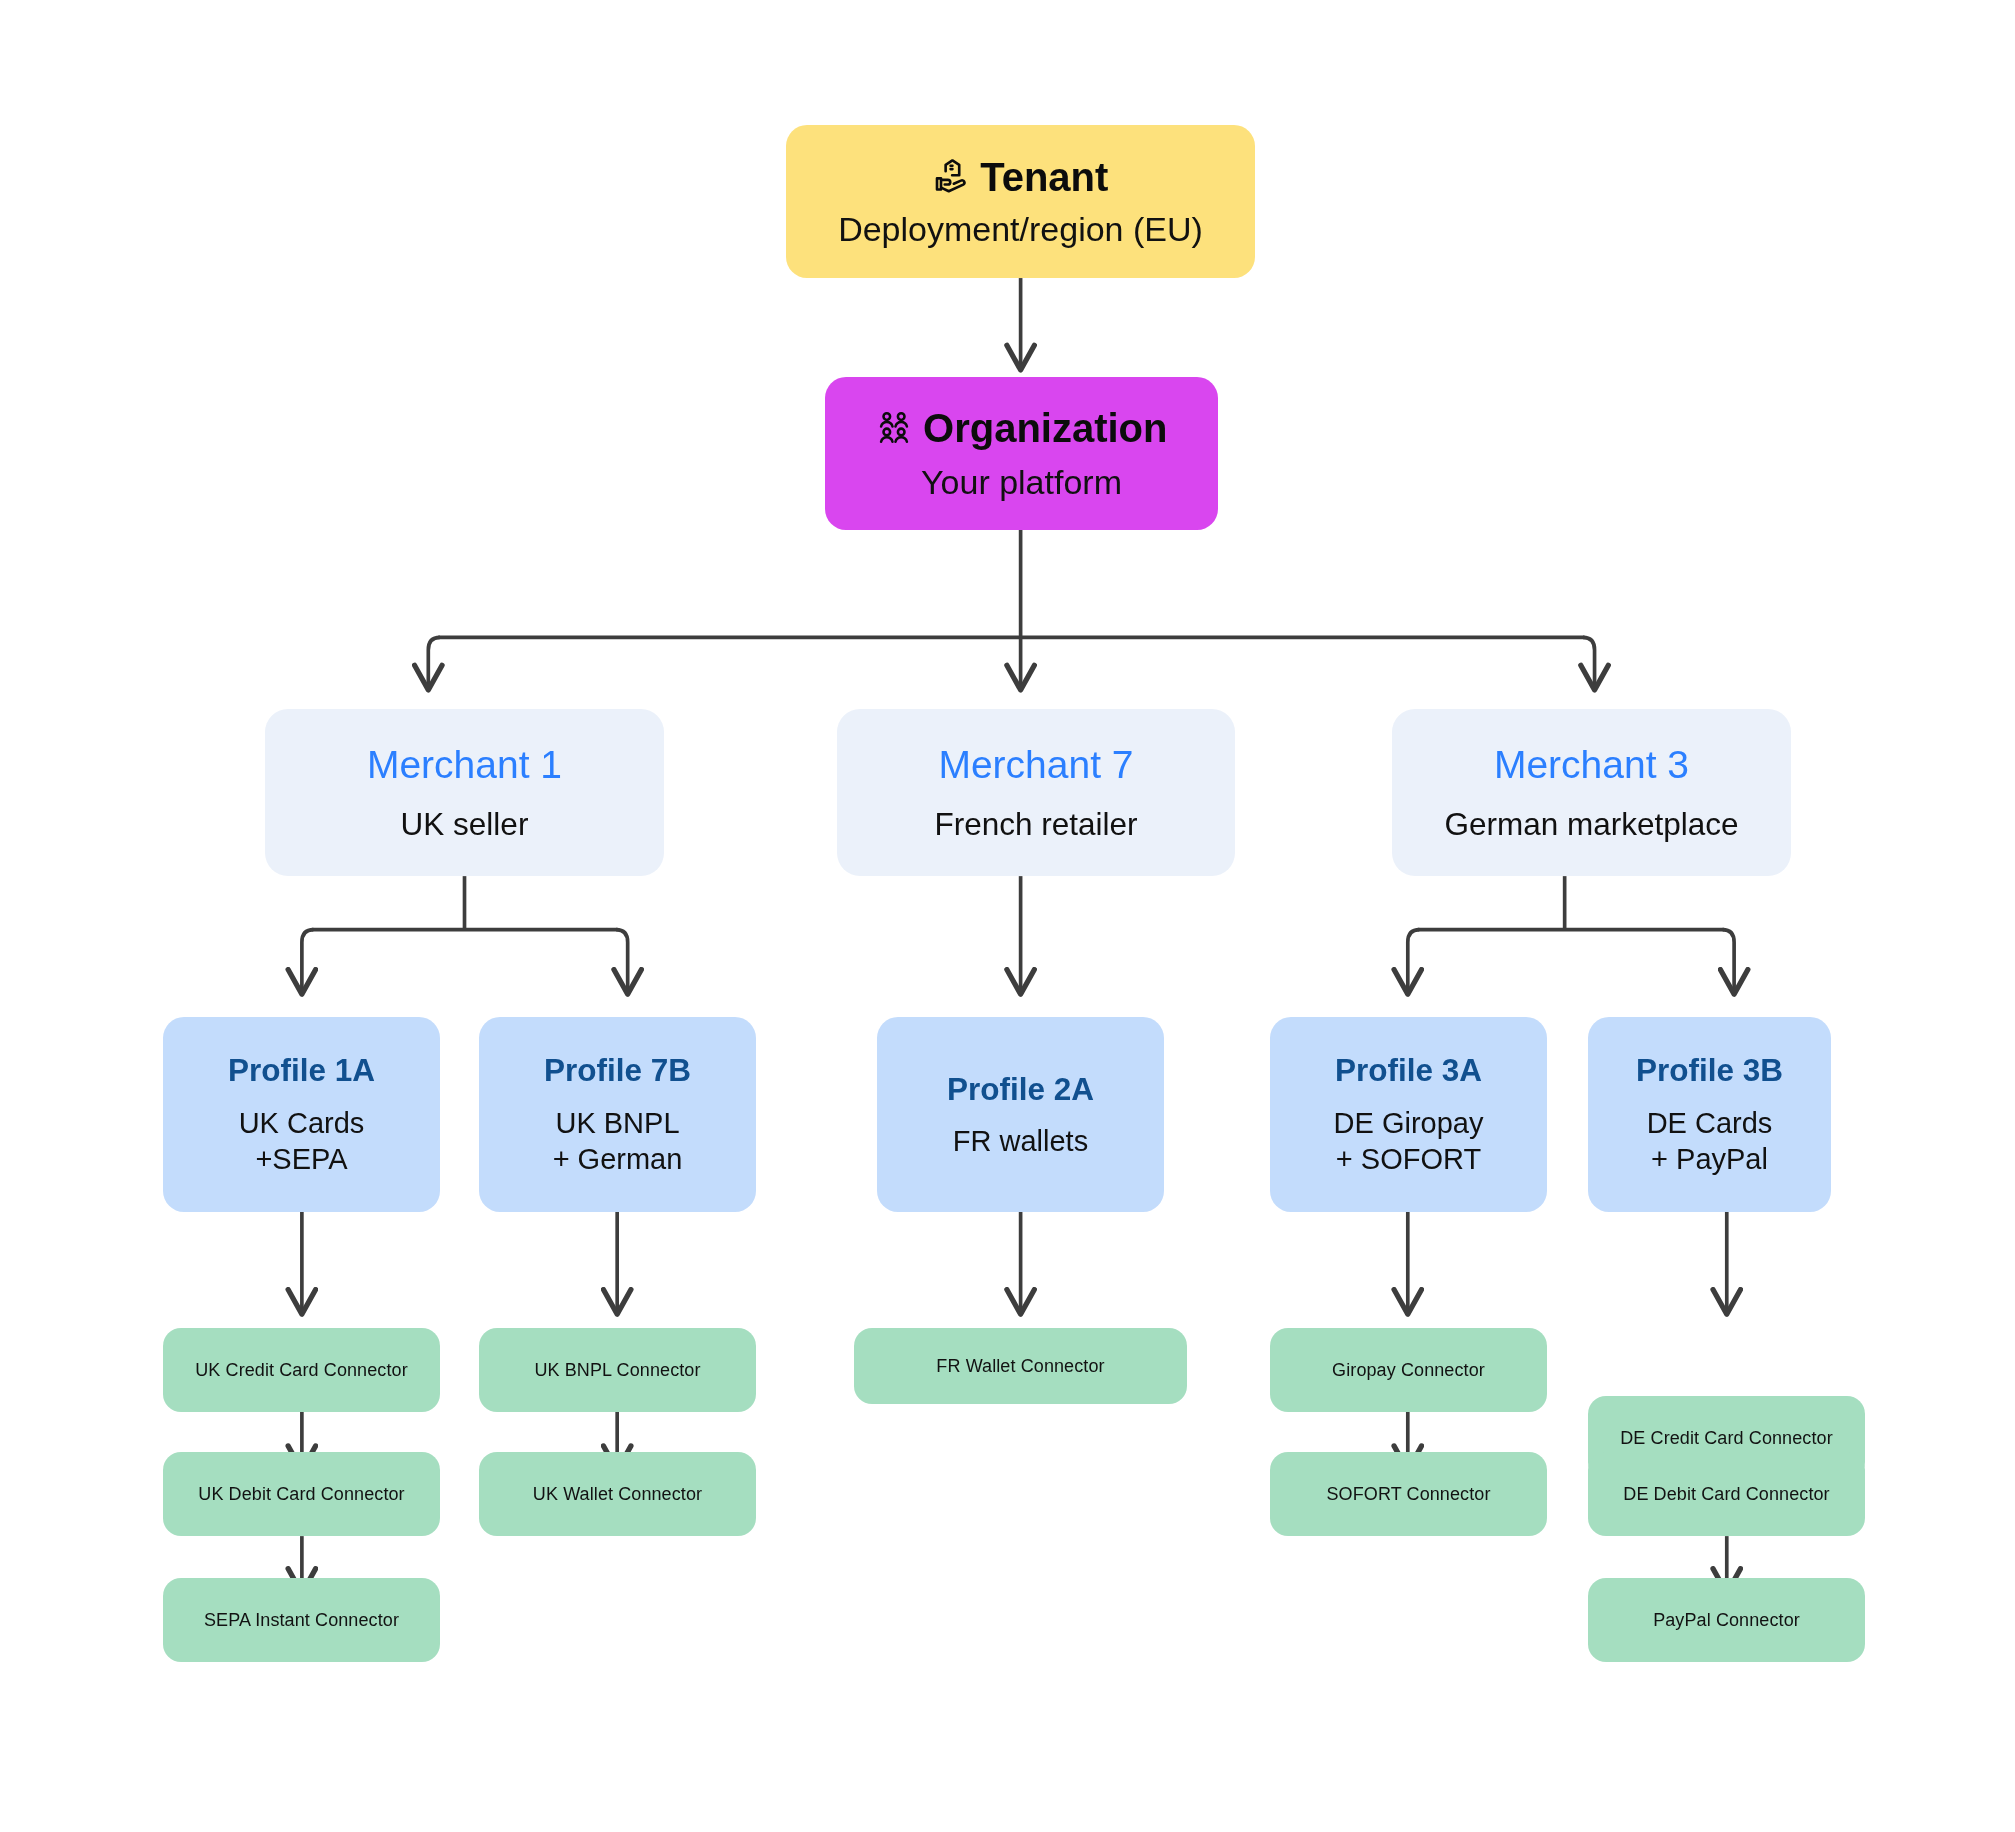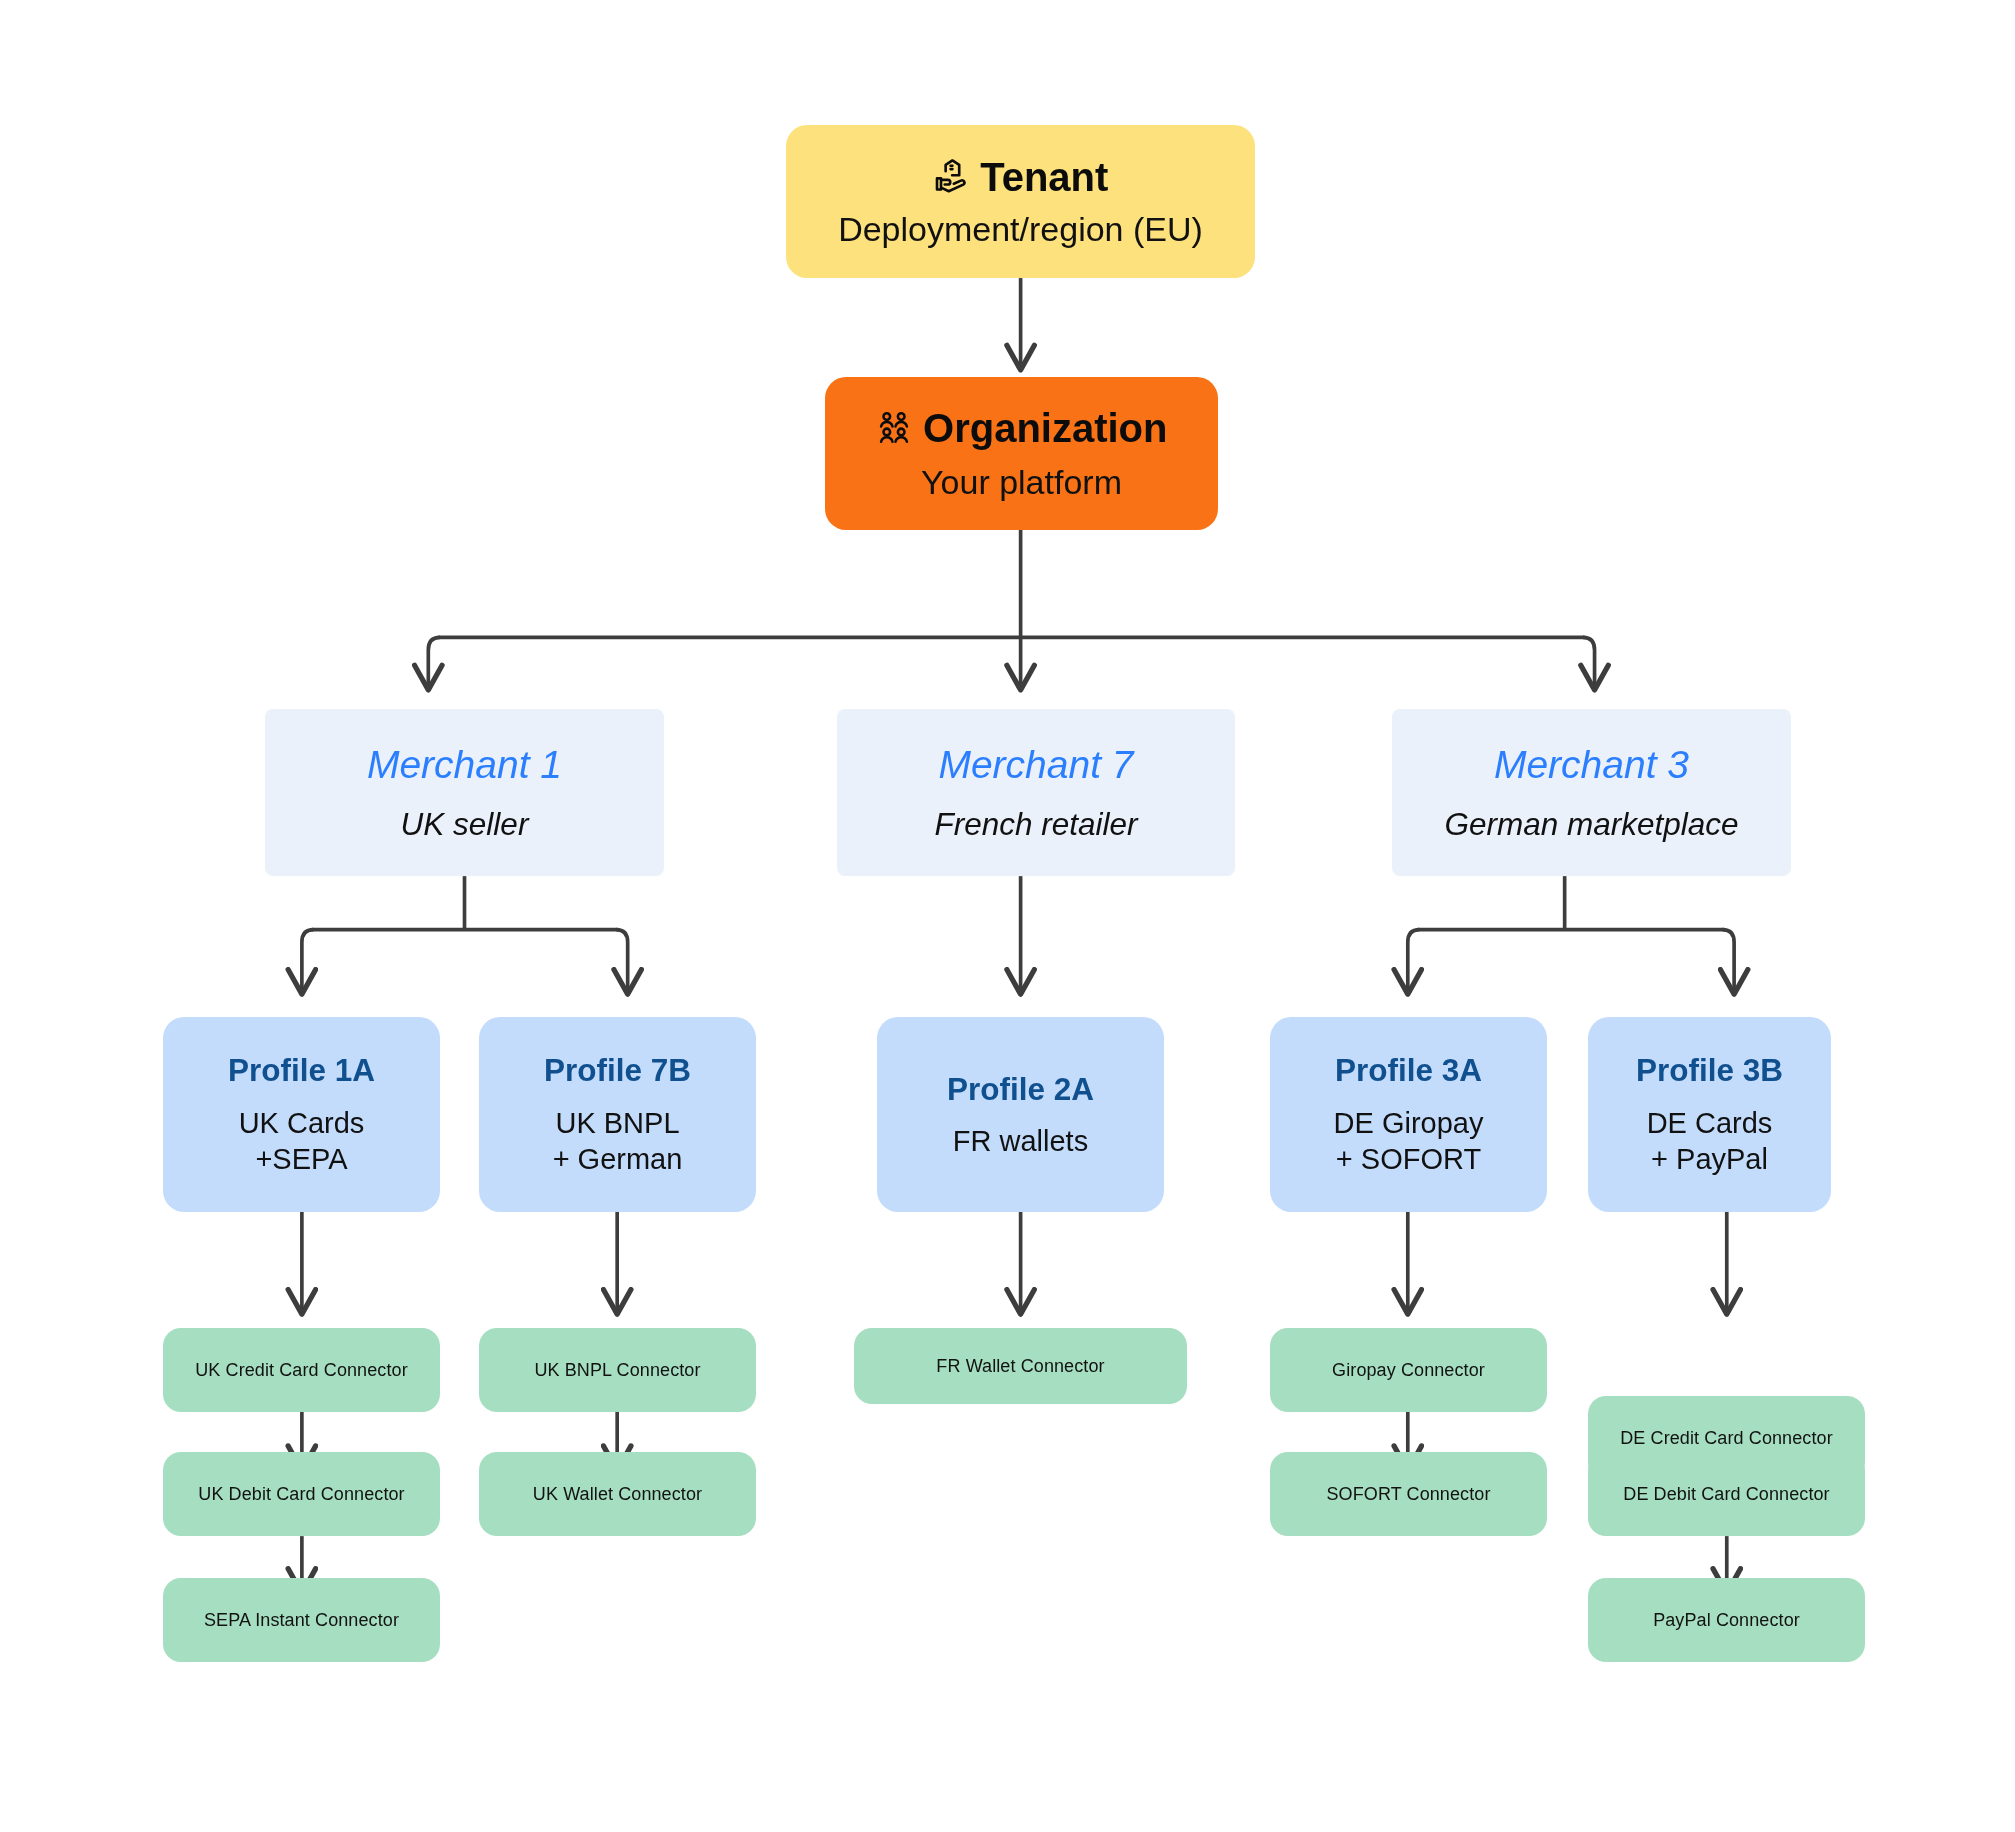--- a/index.html
+++ b/index.html
@@ -53,21 +53,21 @@
   }
   .node.tenant .sub {
     font-size: 34px;
     font-weight: 400;
     color: #111111;
     margin-top: 6.3px;
     white-space: nowrap;
   }
   
   .node.org {
-    background: #f97316;
+    background: #d946ef;
     border-radius: 21px;
   }
   .node.org .title {
     font-size: 40px;
     font-weight: 700;
     color: #0c0c0c;
     display: flex;
     align-items: center;
     gap: 11.5px;
     white-space: nowrap;
@@ -75,22 +75,21 @@
   .node.org .sub {
     font-size: 34px;
     font-weight: 400;
     color: #111111;
     margin-top: 7.3px;
     white-space: nowrap;
   }
   
   .node.merchant {
     background: #EBF1FA;
-    border-radius: 8px;
-    font-style: italic;
+    border-radius: 23px;
   }
   .node.merchant .title {
     font-size: 39px;
     font-weight: 500;
     color: #2B7FFF;
     white-space: nowrap;
   }
   .node.merchant .sub {
     font-size: 31.5px;
     font-weight: 400;

